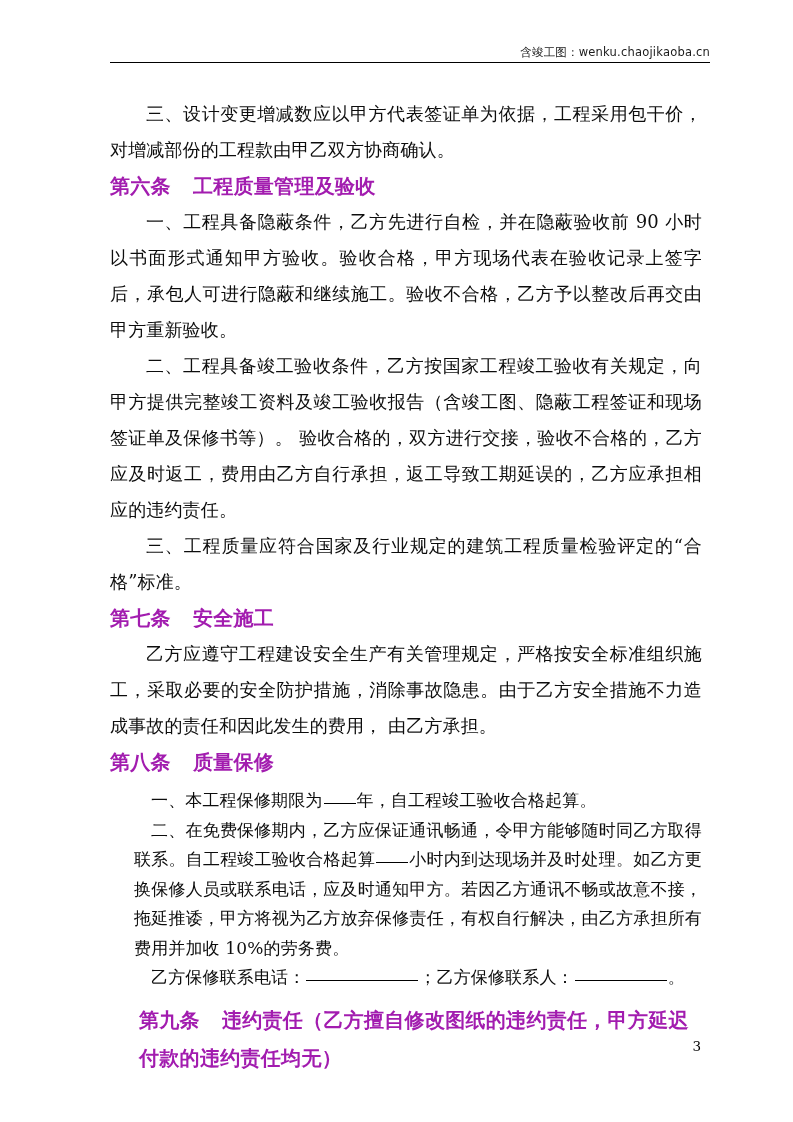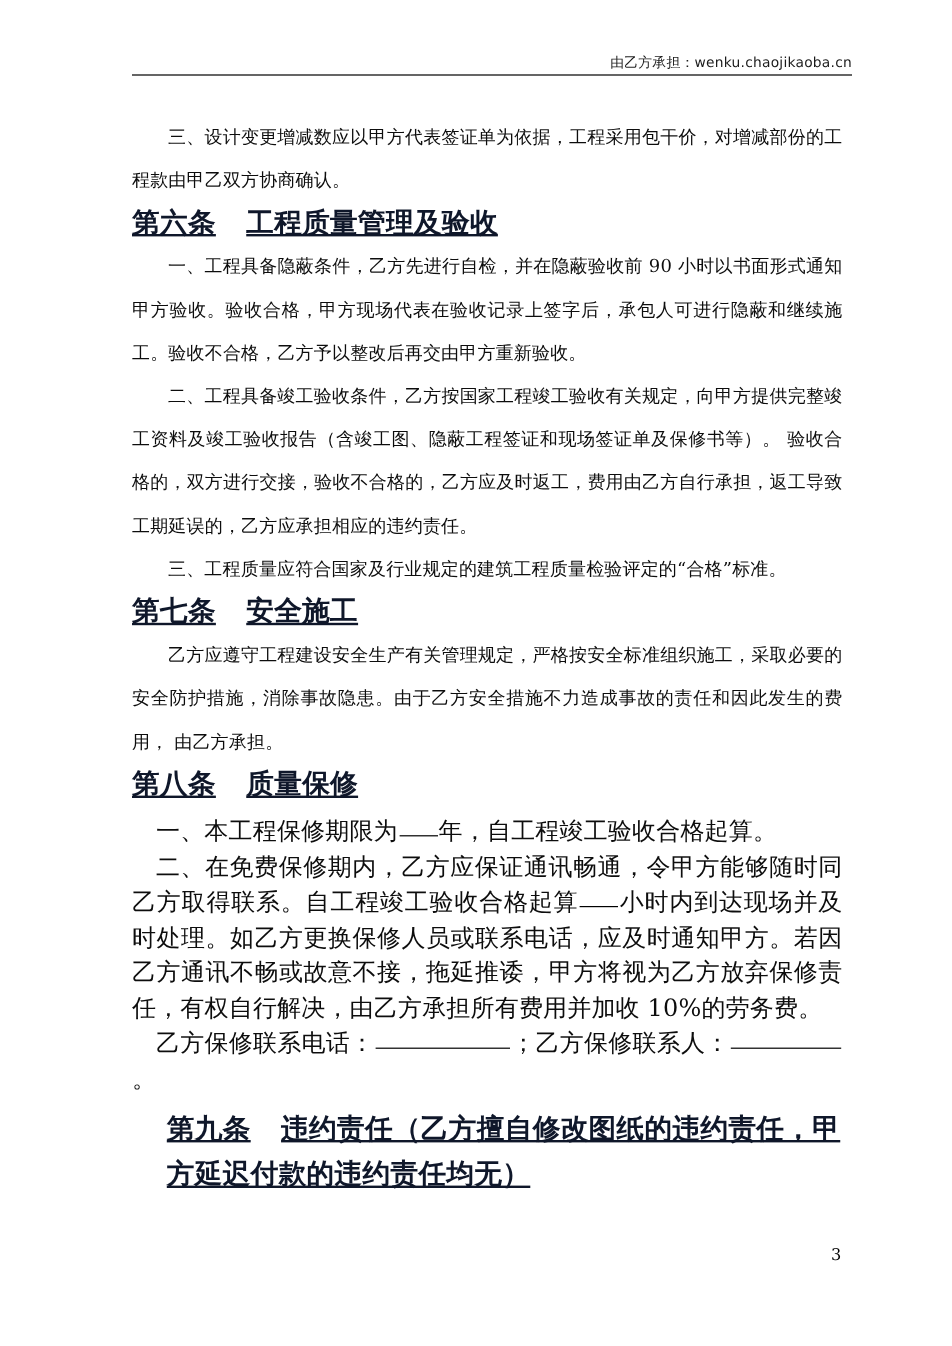--- a/index.html
+++ b/index.html
@@ -46,47 +46,47 @@
   .body {
     position: absolute;
     left: 110px;
     top: 96px;
     width: 592px;
   }
 
   
   .para {
     font-family: "DejaVu Serif", serif;
-    font-size: 15px;
+    font-size: 18px;
     line-height: 36px;
     text-align: justify;
     text-justify: inter-ideograph;
     color: #0d0d0d;
     margin: 0;
     letter-spacing: 0.15px;
   }
   .para.indent2 { text-indent: 2em; }
   .para.indent1 { text-indent: 1em; }
 
   
   .para.tight {
     line-height: 29.5px;
-    font-size: 20px;
+    font-size: 17px;
+    margin-left: 24px;
   }
 
   
   .heading {
     font-family: "DejaVu Sans", sans-serif;
     font-weight: bold;
-    font-size: 23px;
+    font-size: 20px;
     line-height: 36px;
-    color: #0f172a;
+    color: #a21caf;
     margin: 0;
     letter-spacing: 0.3px;
-    text-decoration: underline;
   }
   .heading.wrap {
     line-height: 38px;
     text-indent: 0;
     margin-left: 29px;
   }
   .heading .gap {
     display: inline-block;
     width: 1.1em;
   }
@@ -119,21 +119,21 @@
     text-align: right;
     padding-right: 92px;
   }
 </style>
 </head>
 <body>
 
 <div class="page">
 
   <div class="header">
-    <div class="header-text">由乙方承担：wenku.chaojikaoba.cn</div>
+    <div class="header-text">含竣工图：wenku.chaojikaoba.cn</div>
     <div class="header-rule"></div>
   </div>
 
   <div class="body">
 
     <p class="para indent2">三、设计变更增减数应以甲方代表签证单为依据，工程采用包干价，对增减部份的工程款由甲乙双方协商确认。</p>
 
     <p class="heading"><span>第六条</span><span class="gap"></span><span>工程质量管理及验收</span></p>
 
     <p class="para indent2">一、工程具备隐蔽条件，乙方先进行自检，并在隐蔽验收前 90 小时以书面形式通知甲方验收。验收合格，甲方现场代表在验收记录上签字后，承包人可进行隐蔽和继续施工。验收不合格，乙方予以整改后再交由甲方重新验收。</p>

